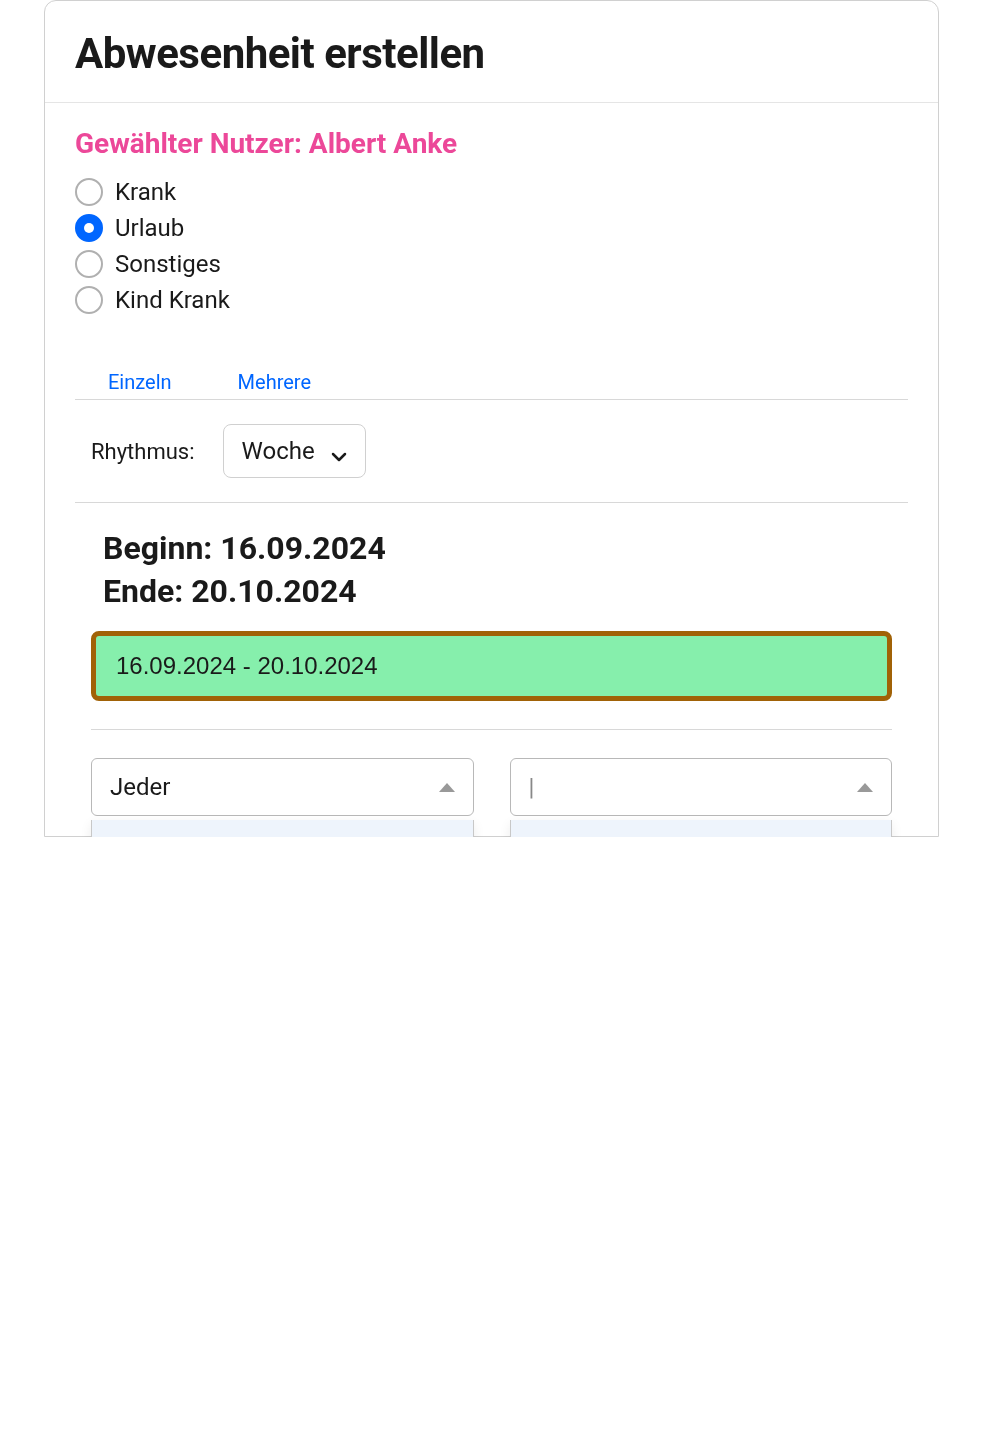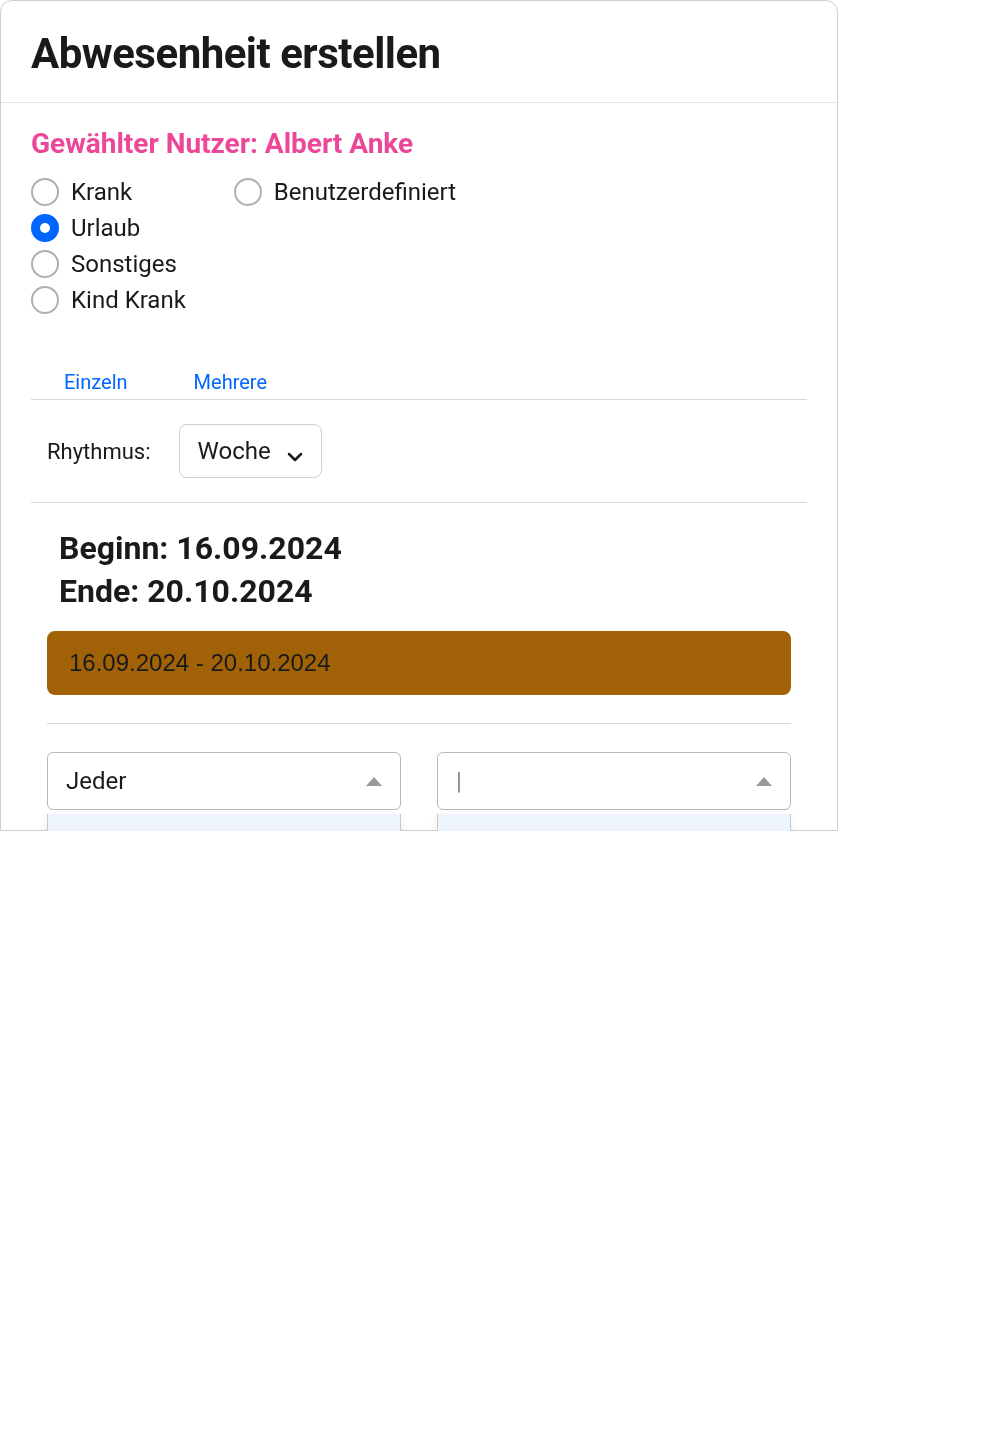--- a/index.html
+++ b/index.html
@@ -139,26 +139,26 @@
       font-size: 32px;
       font-weight: 700;
       color: #1a1a1a;
       line-height: 1.35;
       margin-bottom: 18px;
       margin-left: 28px;
     }
     .date-range-input {
       width: calc(100% - 32px);
       margin-left: 16px;
-      border: 2px solid #a16207;
+      border: 5px solid #a16207;
       border-radius: 8px;
       padding: 16px 20px;
       font-size: 24px;
       color: #1a1a1a;
-      background: #a16207;
+      background: #86efac;
       margin-bottom: 28px;
     }
     .divider2 {
       border: none;
       border-top: 1px solid #d8d8d8;
       margin: 0 16px 28px 16px;
     }
     .combo-row {
       display: flex;
       gap: 36px;
@@ -232,21 +232,22 @@
     .bottom-border {
       border-top: 1px solid #d8d8d8;
       position: absolute;
       left: 0;
       right: 0;
       top: 929px;
       z-index: 1;
     }
     .outer {
       position: relative;
-      width: 838px;
+      width: 939px;
+      padding-left: 44px;
     }
   </style>
 </head>
 <body>
 
 <div class="outer">
   <div class="dialog">
     <div class="dialog-header">
       <h1 class="dialog-title">Abwesenheit erstellen</h1>
     </div>
@@ -265,26 +266,20 @@
               <span class="radio-circle selected"></span>
               <span class="radio-label">Urlaub</span>
             </div>
             <div class="radio-item">
               <span class="radio-circle"></span>
               <span class="radio-label">Sonstiges</span>
             </div>
             <div class="radio-item">
               <span class="radio-circle"></span>
               <span class="radio-label">Kind Krank</span>
-            </div>
-          </div>
-        <div class="radio-col" id="radio-col-2">
-            <div class="radio-item">
-              <span class="radio-circle"></span>
-              <span class="radio-label">Benutzerdefiniert</span>
             </div>
           </div>
       </div>
 
       <div class="tabs" id="tab-bar">
           <div class="tab">Einzeln</div>
           <div class="tab">Mehrere</div>
         </div>
 
       <div class="rhythmus-row">

